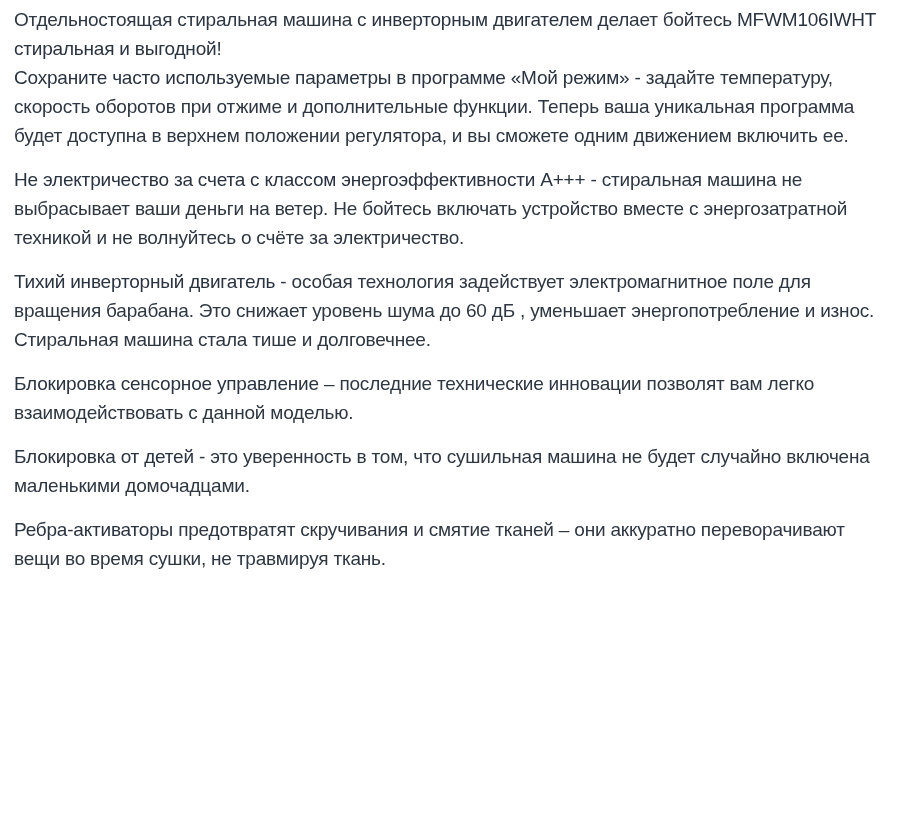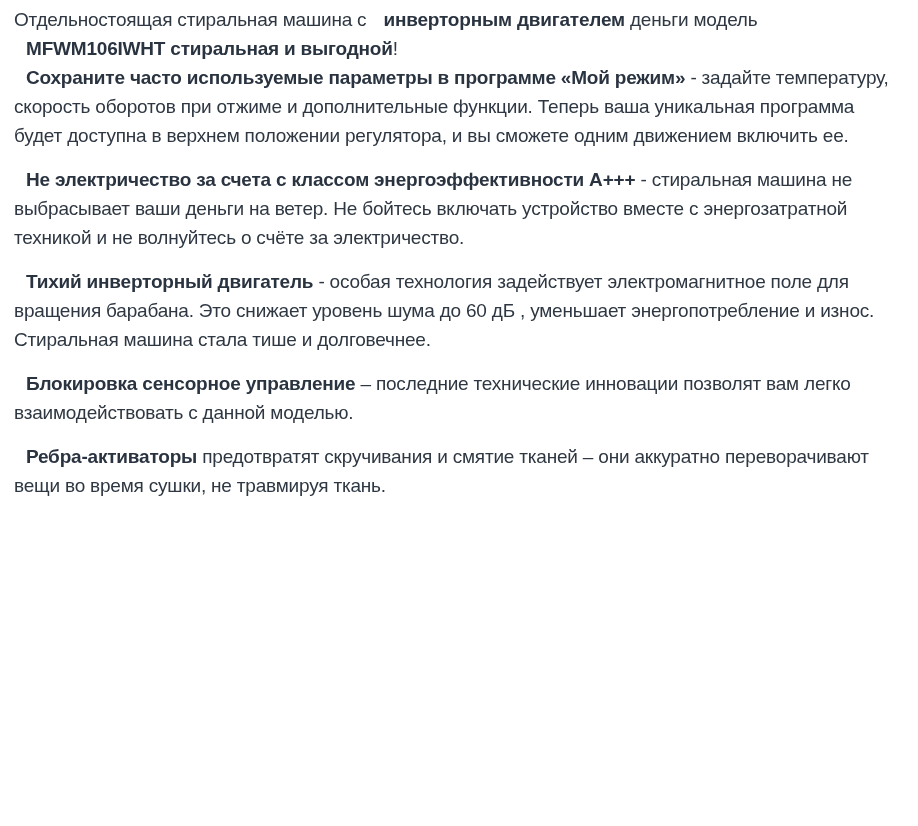--- a/index.html
+++ b/index.html
@@ -22,30 +22,30 @@
     line-height: 29px;
     letter-spacing: -0.2px;
   }
   .doc p {
     margin: 0 0 15px 0;
   }
   .doc p.tight {
     margin-bottom: 0;
   }
   .doc strong {
-    font-weight: 700;
+    font-weight: 400;
     color: #2a3340;
-    margin-left: 12px;
   }
 </style>
 </head>
 <body>
 
 <main class="doc">
   <div>
-      <p class="tight"><span>Отдельностоящая стиральная машина с </span><strong>инверторным двигателем</strong><span> деньги модель </span><strong>MFWM106IWHT стиральная и выгодной</strong><span>!</span></p>
+      <p class="tight"><span>Отдельностоящая стиральная машина с </span><strong>инверторным двигателем</strong><span> делает бойтесь </span><strong>MFWM106IWHT стиральная и выгодной</strong><span>!</span></p>
       <p><strong>Сохраните часто используемые параметры в программе «Мой режим»</strong><span> - задайте температуру, скорость оборотов при отжиме и дополнительные функции. Теперь ваша уникальная программа будет доступна в верхнем положении регулятора, и вы сможете одним движением включить ее.</span></p>
       <p><strong>Не электричество за счета с классом энергоэффективности А+++</strong><span> - стиральная машина не выбрасывает ваши деньги на ветер. Не бойтесь включать устройство вместе с энергозатратной техникой и не волнуйтесь о счёте за электричество.</span></p>
       <p><strong>Тихий инверторный двигатель</strong><span> - особая технология задействует электромагнитное поле для вращения барабана. Это снижает уровень шума до 60 дБ , уменьшает энергопотребление и износ. Стиральная машина стала тише и долговечнее.</span></p>
       <p><strong>Блокировка сенсорное управление</strong><span> – последние технические инновации позволят вам легко взаимодействовать с данной моделью.</span></p>
+      <p><strong>Блокировка от детей</strong><span> - это уверенность в том, что сушильная машина не будет случайно включена маленькими домочадцами.</span></p>
       <p><strong>Ребра-активаторы</strong><span> предотвратят скручивания и смятие тканей – они аккуратно переворачивают вещи во время сушки, не травмируя ткань.</span></p>
     </div>
 </main>
 
 </body></html>

